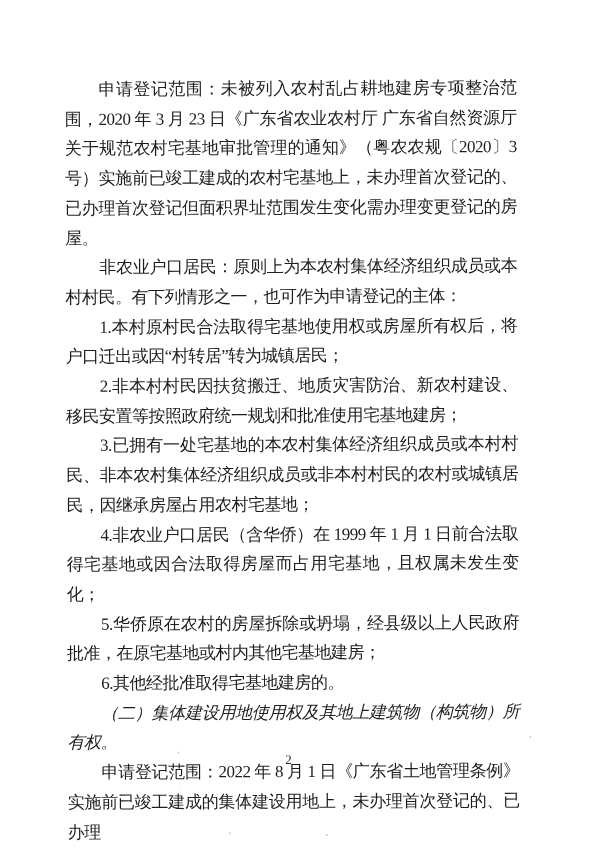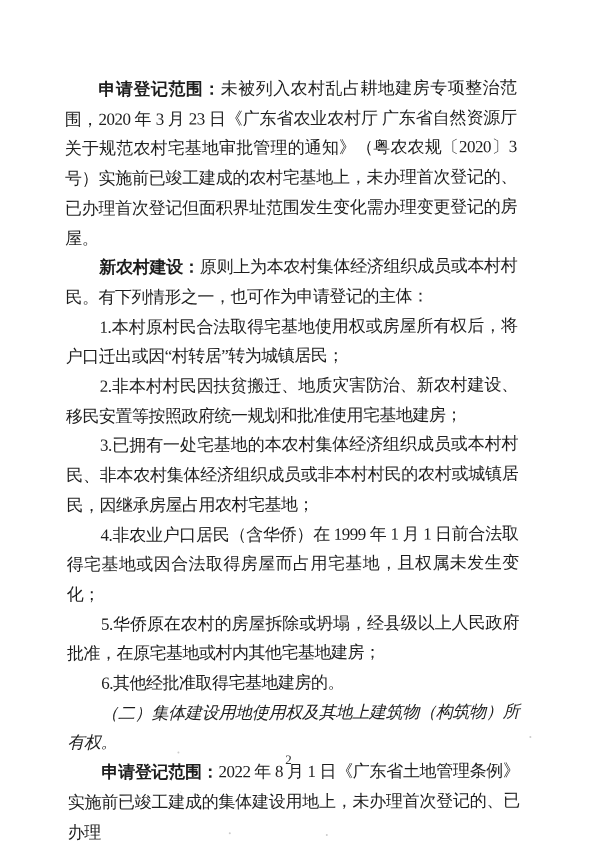--- a/index.html
+++ b/index.html
@@ -36,21 +36,21 @@
   }
   .para {
     margin: 0;
     padding: 0;
     text-indent: 2em;
     text-align: justify;
     text-justify: inter-character;
     word-break: break-all;
   }
   .para b {
-    font-weight: bold;
+    font-weight: normal;
     letter-spacing: -0.5px;
   }
   .para.kai {
     font-style: italic;
   }
   .page-number {
     position: absolute;
     left: 0;
     top: 752px;
     width: 574px;
@@ -71,21 +71,21 @@
   .speck.s3 { left: 227px; top: 832px; width: 2px; height: 2px; }
   .speck.s4 { left: 324px; top: 834px; width: 2px; height: 2px; }
   .speck.s5 { left: 178px; top: 791px; width: 2px; height: 1px; }
 </style>
 </head>
 <body>
 
 <main class="page">
   <section class="body-text">
       <p class="para"><b>申请登记范围：</b><span>未被列入农村乱占耕地建房专项整治范围，2020 年 3 月 23 日《广东省农业农村厅 广东省自然资源厅关于规范农村宅基地审批管理的通知》（粤农农规〔2020〕3 号）实施前已竣工建成的农村宅基地上，未办理首次登记的、已办理首次登记但面积界址范围发生变化需办理变更登记的房屋。</span></p>
-      <p class="para"><b>新农村建设：</b><span>原则上为本农村集体经济组织成员或本村村民。有下列情形之一，也可作为申请登记的主体：</span></p>
+      <p class="para"><b>非农业户口居民：</b><span>原则上为本农村集体经济组织成员或本村村民。有下列情形之一，也可作为申请登记的主体：</span></p>
       <p class="para"><span>1.本村原村民合法取得宅基地使用权或房屋所有权后，将户口迁出或因“村转居”转为城镇居民；</span></p>
       <p class="para"><span>2.非本村村民因扶贫搬迁、地质灾害防治、新农村建设、移民安置等按照政府统一规划和批准使用宅基地建房；</span></p>
       <p class="para"><span>3.已拥有一处宅基地的本农村集体经济组织成员或本村村民、非本农村集体经济组织成员或非本村村民的农村或城镇居民，因继承房屋占用农村宅基地；</span></p>
       <p class="para"><span>4.非农业户口居民（含华侨）在 1999 年 1 月 1 日前合法取得宅基地或因合法取得房屋而占用宅基地，且权属未发生变化；</span></p>
       <p class="para"><span>5.华侨原在农村的房屋拆除或坍塌，经县级以上人民政府批准，在原宅基地或村内其他宅基地建房；</span></p>
       <p class="para"><span>6.其他经批准取得宅基地建房的。</span></p>
       <p class="para kai"><span>（二）集体建设用地使用权及其地上建筑物（构筑物）所有权。</span></p>
       <p class="para"><b>申请登记范围：</b><span>2022 年 8 月 1 日《广东省土地管理条例》实施前已竣工建成的集体建设用地上，未办理首次登记的、已办理</span></p>
     </section>
   <div class="page-number">2</div>

